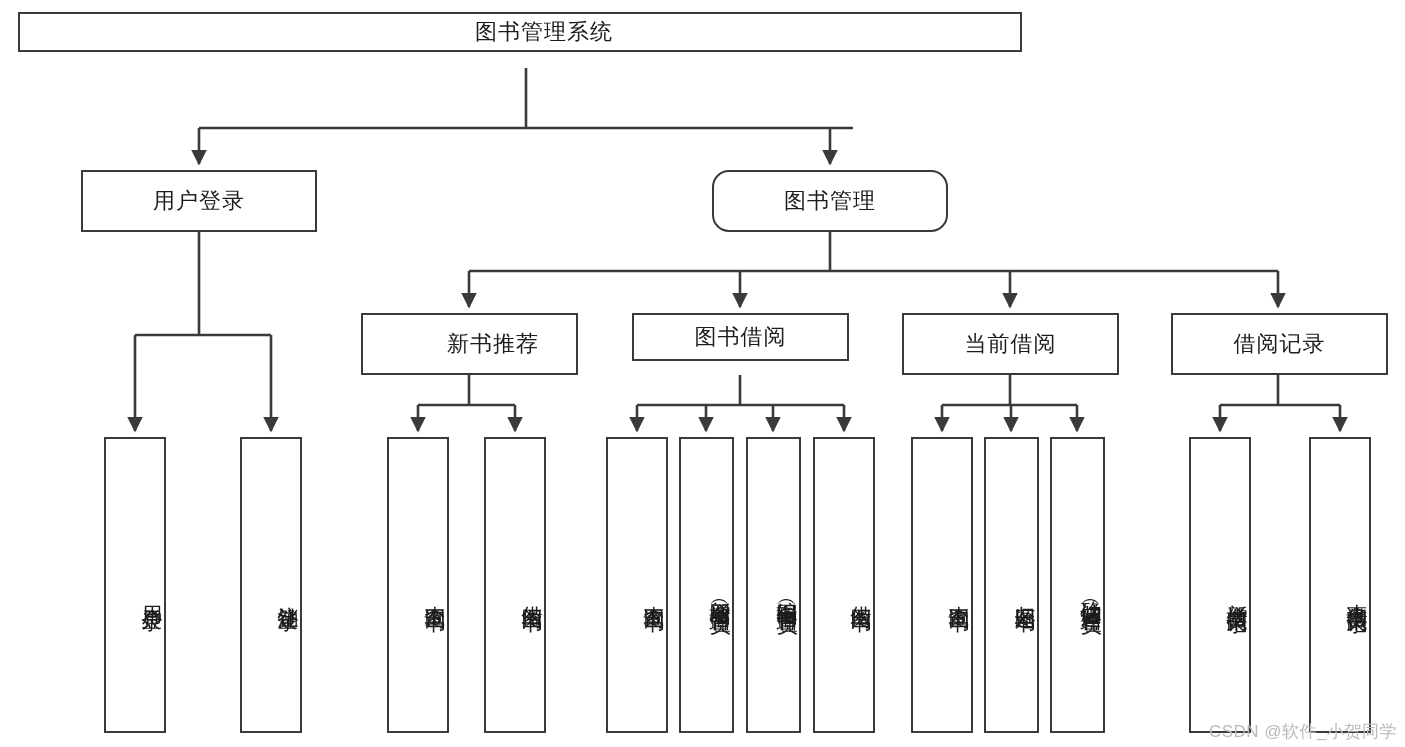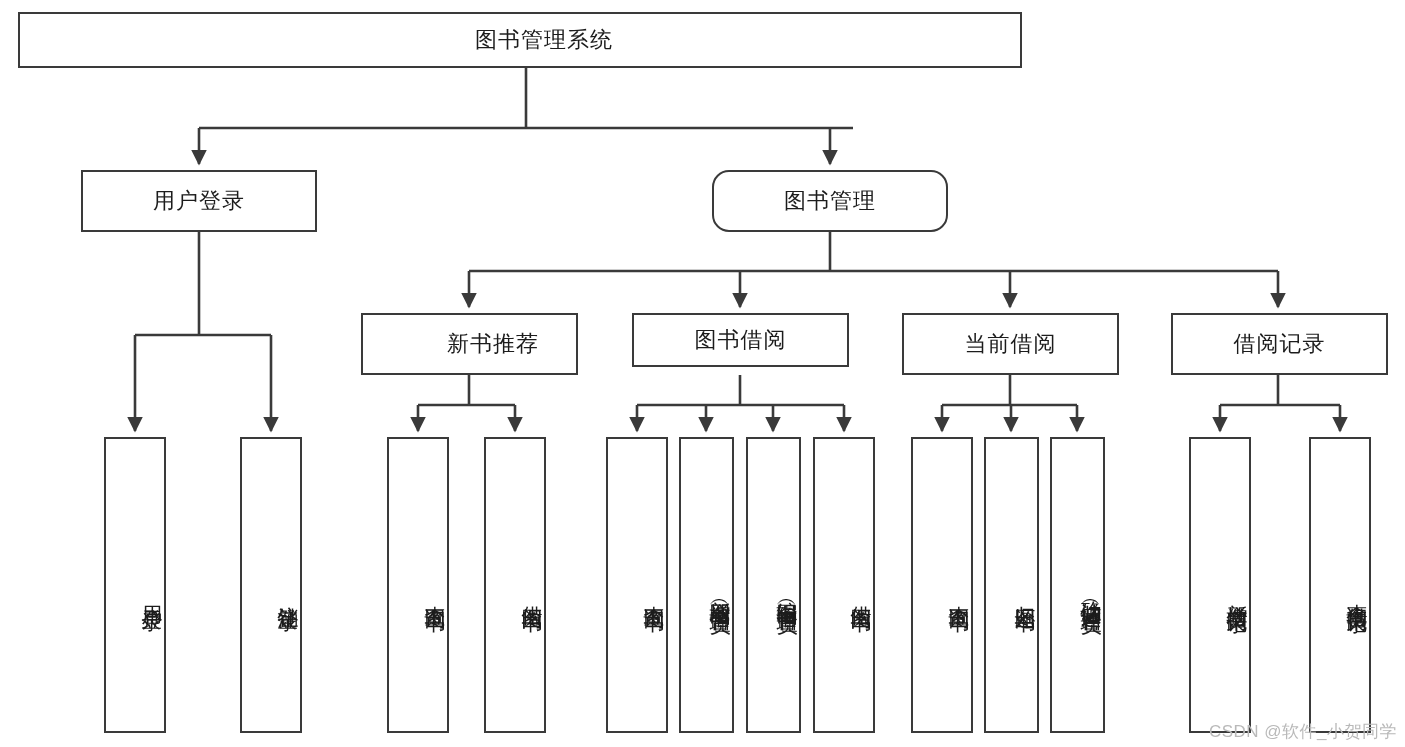--- a/index.html
+++ b/index.html
@@ -115,35 +115,35 @@
       <path d="M 1011 405 L 1011 431" marker-end="url(#arrow)"></path>
       <path d="M 1077 405 L 1077 431" marker-end="url(#arrow)"></path>
 
       <path d="M 1278 375 L 1278 405"></path>
       <path d="M 1220 405 L 1340 405"></path>
       <path d="M 1220 405 L 1220 431" marker-end="url(#arrow)"></path>
       <path d="M 1340 405 L 1340 431" marker-end="url(#arrow)"></path>
     </g>
   </svg>
 
-  <div class="node horiz" style="left:18px; top:12px; width:1004px; height:56px;padding-left:48px;">
+  <div class="node horiz" style="left:18px; top:12px; width:1004px; height:40px;padding-left:48px;">
     <span>图书管理系统</span>
   </div>
 
   <div class="node horiz" style="left:81px; top:170px; width:236px; height:62px;">
     <span>用户登录</span>
   </div>
   <div class="node horiz" style="left:712px; top:170px; width:236px; height:62px;border-radius:17px;">
     <span>图书管理</span>
   </div>
 
   <div class="node horiz" style="left:361px; top:313px; width:217px; height:62px;padding-left:47px;">
     <span>新书推荐</span>
   </div>
-  <div class="node horiz" style="left:632px; top:313px; width:217px; height:54px;">
+  <div class="node horiz" style="left:632px; top:313px; width:217px; height:48px;">
     <span>图书借阅</span>
   </div>
   <div class="node horiz" style="left:1171px; top:313px; width:217px; height:62px;">
     <span>借阅记录</span>
   </div>
   <div class="node horiz" style="left:902px; top:313px; width:217px; height:62px;">
     <span>当前借阅</span>
   </div>
 
   <div class="node vert" style="left:104px; top:437px; width:62px; height:296px;">

